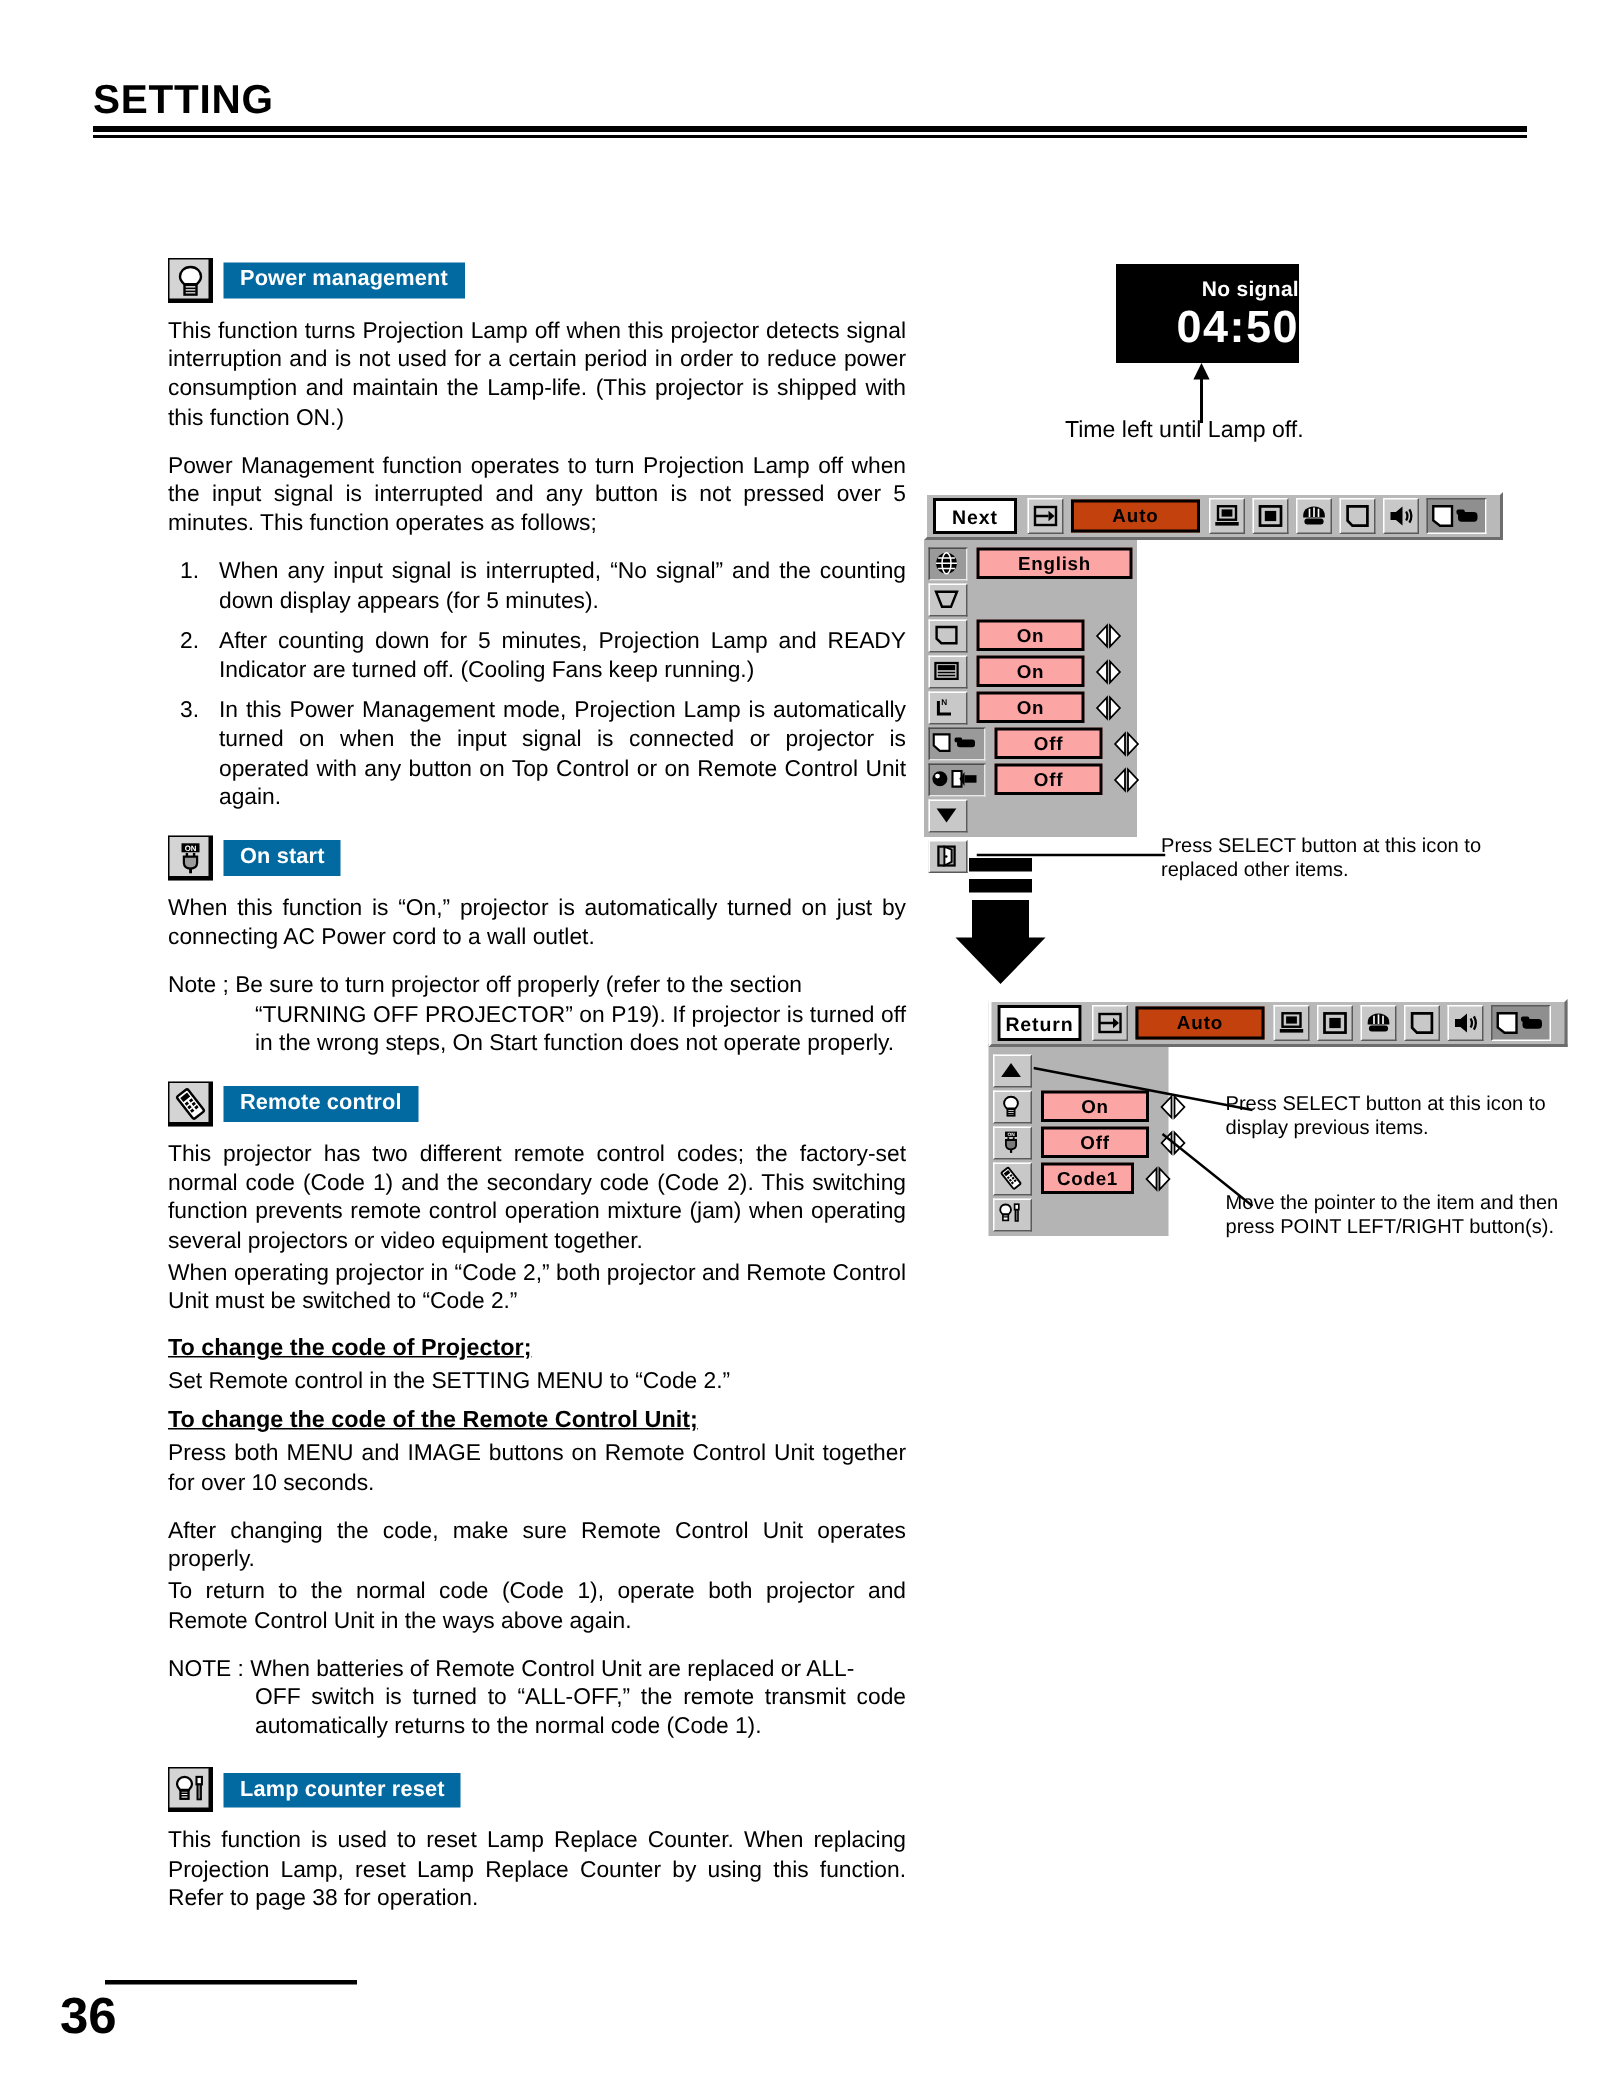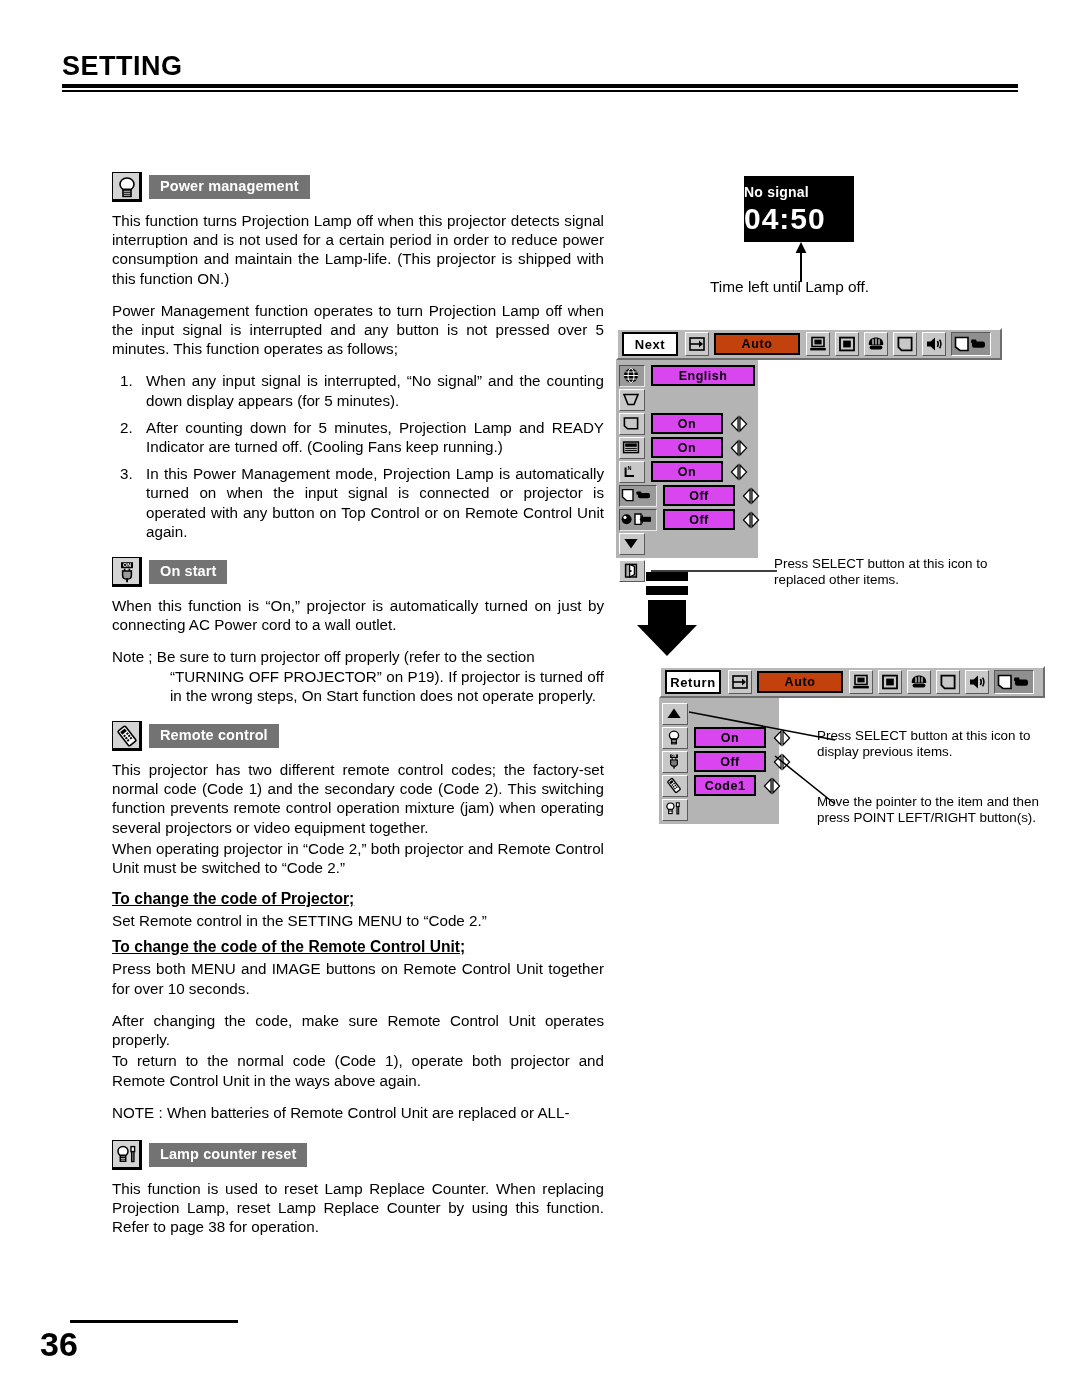--- a/index.html
+++ b/index.html
@@ -32,21 +32,21 @@
   .sec-icon {
     width:30px; height:30px; flex:0 0 30px;
     background:#d4d4d4;
     border:1px solid #000;
     border-right:3px solid #000; border-bottom:3px solid #000;
     position:relative;
     margin-right:7px;
   }
   .sec-icon svg { position:absolute; left:0; top:0; }
   .sec-label {
-    background:#737373; color:#fff;
+    background:#0369a1; color:#fff;
     font-size:14.5px; font-weight:bold;
     padding:4px 11px 5px 11px;
     line-height:1;
     letter-spacing:0.1px;
   }
 
   
   .para {
     font-size:15.2px;
     line-height:19.2px;
@@ -74,23 +74,23 @@
 
   .bold-head {
     font-size:15.6px; font-weight:bold;
     text-decoration:underline;
     margin:4px 0 3px 0;
   }
 
   
   .nosignal-box {
     position:absolute; left:132px; top:8px;
-    width:110px; height:66px;
+    width:122px; height:66px;
     background:#000; color:#fff;
-    text-align:left;
+    text-align:right;
   }
   .nosignal-box .ns-label {
     font-size:14px; font-weight:bold; line-height:1;
     padding-top:9px; letter-spacing:0.2px;
   }
   .nosignal-box .ns-time {
     font-size:30px; font-weight:bold; line-height:1;
     padding-top:5px; letter-spacing:1px;
   }
   .arrow-up-wrap { position:absolute; left:180px; top:74px; }
@@ -135,21 +135,21 @@
   .osd-body { background:#b4b4b4; position:relative; }
 
   .osd-row { display:flex; align-items:center; height:23px; margin-bottom:1px; }
   .row-ico {
     width:26px; height:22px; background:#c8c8c8;
     border:1px solid #fff; border-right-color:#5a5a5a; border-bottom-color:#5a5a5a;
     position:relative; flex:0 0 26px; margin-right:6px;
   }
   .row-ico.sel { background:#9a9a9a; border-color:#4d4d4d; border-right-color:#e8e8e8; border-bottom-color:#e8e8e8; }
   .row-val {
-    height:21px; min-width:72px; background:#d946ef; border:2px solid #000;
+    height:21px; min-width:72px; background:#fca5a5; border:2px solid #000;
     font-size:12.5px; font-weight:bold; letter-spacing:0.5px;
     display:flex; align-items:center; justify-content:center;
     flex:0 0 auto; padding:0 6px;
   }
   .row-val.lang { min-width:104px; }
   .row-val.code { min-width:62px; }
   .lr-arrows { margin-left:6px; width:20px; height:18px; position:relative; }
 
   .callout { position:absolute; font-size:13.4px; line-height:16.4px; }
 
@@ -251,20 +251,21 @@
   <div class="bold-head">To change the code of the Remote Control Unit;</div>
   <div class="para">Press both MENU and IMAGE buttons on Remote Control Unit together for over 10 seconds.</div>
   <div class="para tight">After changing the code, make sure Remote Control Unit operates properly.</div>
   <div class="para">To return to the normal code (Code 1), operate both projector and Remote Control Unit in the ways above again.</div>
 
   <div class="note-block">
     <span class="firstline">
       <span class="nlabel">NOTE :</span>
       <span>When batteries of Remote Control Unit are replaced or ALL-</span>
     </span>
+    <span class="nbody">OFF switch is turned to “ALL-OFF,” the remote transmit code automatically returns to the normal code (Code 1).</span>
   </div>
 
   <div class="section-head" style="margin-top:18px;">
     <div class="sec-icon">
       <svg width="28" height="28" viewBox="0 0 28 28">
         <path d="M10 5.6 C6.8 5.6 5 8 5 10.4 C5 12.1 6 13.3 7 14.2 L13 14.2 C14 13.3 15 12.1 15 10.4 C15 8 13.2 5.6 10 5.6 Z" fill="#ffffff" stroke="#000" stroke-width="1.5"></path>
         <rect x="7.3" y="14.8" width="5.4" height="5.4" fill="#ffffff" stroke="#000" stroke-width="1.5"></rect>
         <line x1="7.6" y1="16.5" x2="12.4" y2="16.5" stroke="#000" stroke-width="1"></line>
         <line x1="7.6" y1="18.2" x2="12.4" y2="18.2" stroke="#000" stroke-width="1"></line>
         <rect x="18" y="5.6" width="3.6" height="5" fill="#ffffff" stroke="#000" stroke-width="1.4"></rect>

